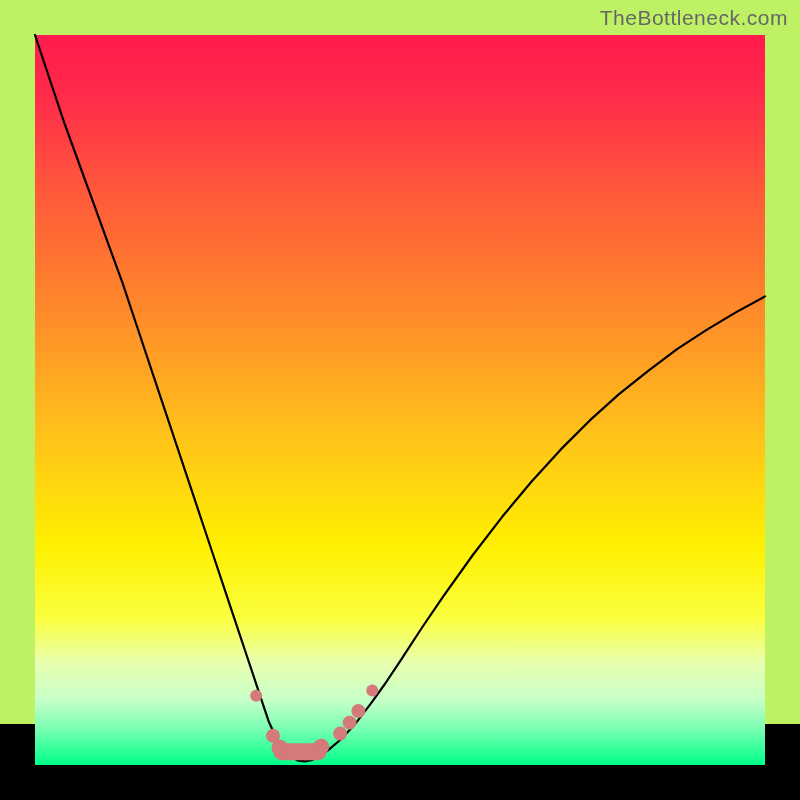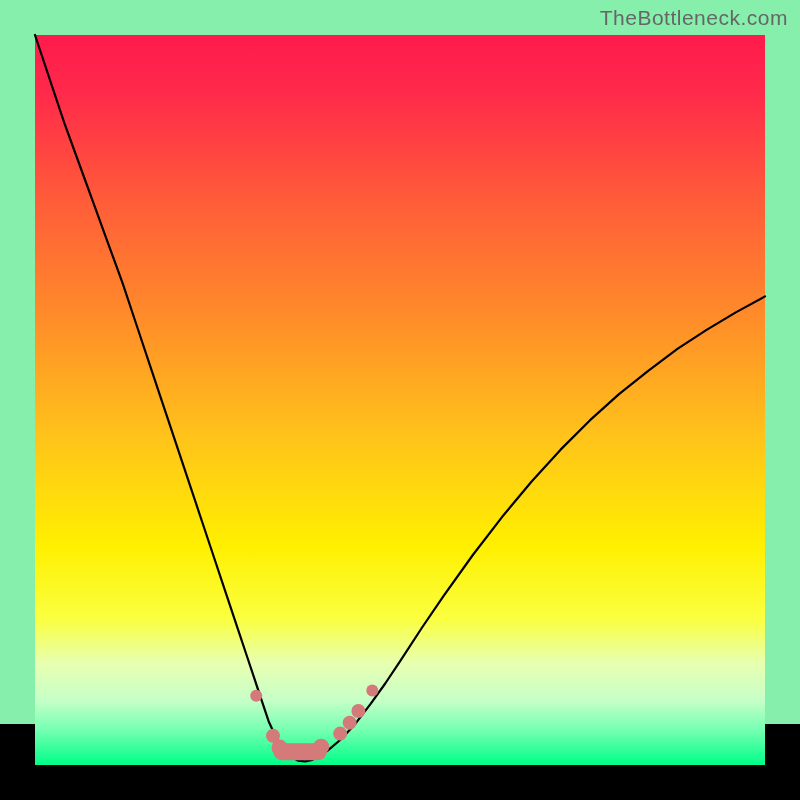--- a/index.html
+++ b/index.html
@@ -8,21 +8,21 @@
     width: 800px;
     height: 800px;
     background: #000;
     overflow: hidden;
     font-family: Arial, Helvetica, sans-serif;
   }
   .stage {
     position: relative;
     width: 800px;
     height: 724px;
-    background: #86efac;
+    background: #bef264;
   }
   .watermark {
     position: absolute;
     top: 6px;
     right: 12px;
     color: #666666;
     font-size: 21px;
     font-weight: 400;
     letter-spacing: 0.5px;
     z-index: 10;

